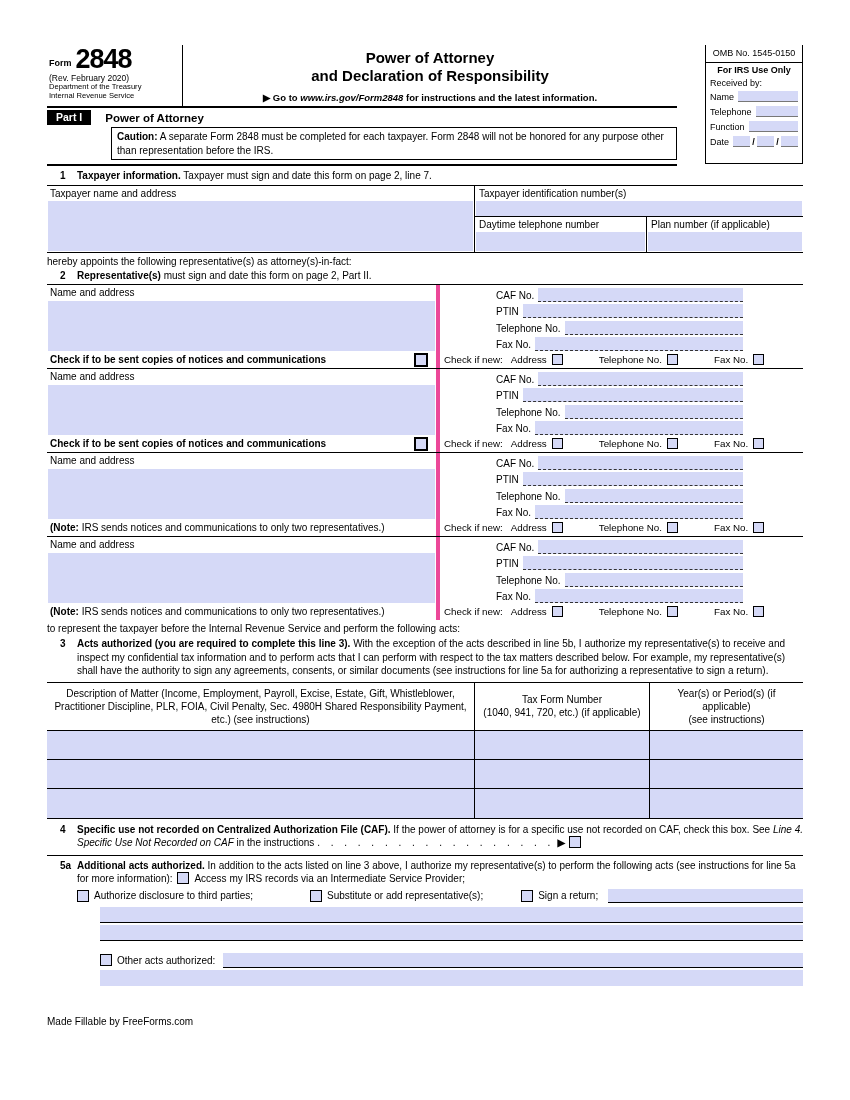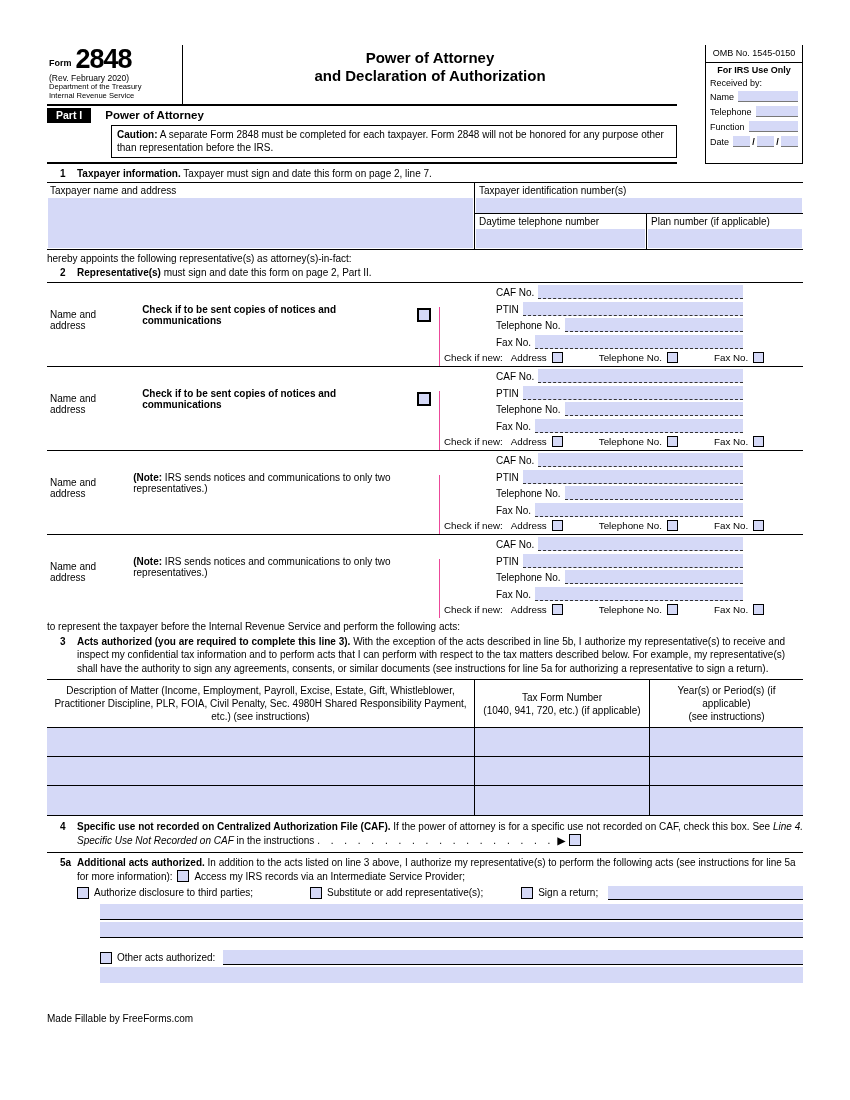--- a/index.html
+++ b/index.html
@@ -63,21 +63,21 @@
   .tp-split { display: flex; border-top: 1px solid #000; flex: 1; }
   .tp-phone { width: 172px; border-right: 1px solid #000; display: flex; flex-direction: column; }
   .tp-plan { flex: 1; display: flex; flex-direction: column; }
   .tp-split .small-fill { flex: 1; margin: 0 1px 1px; }
 
   .plain-line { padding: 3px 0 2px; }
 
   
   .rep-block { display: flex; border-top: 1px solid #000; }
   .rep-block:last-of-type { border-bottom: 1px solid #000; }
-  .rep-left { width: 393px; border-right: 1px solid #ec4899; display: flex; flex-direction: row; margin-top: 24px; }
+  .rep-left { width: 393px; border-right: 4px solid #ec4899; display: flex; flex-direction: column; }
   .rep-label { padding: 2px 3px; height: 16px; }
   .rep-fill { flex: 1; margin: 0 1px; }
   .rep-bottom { height: 17px; display: flex; align-items: center; padding: 1px 8px 1px 3px; }
   .rep-bottom .txt-b { font-weight: bold; flex: 1; }
   .rep-bottom .note-txt { flex: 1; }
   .cb { display: inline-block; width: 12px; height: 12px; background: #d5d9f7;
         border: 1px solid #000; vertical-align: -2px; flex-shrink: 0; }
   .cb-bold { width: 14px; height: 14px; border-width: 2px; }
   .rep-right { flex: 1; display: flex; flex-direction: column; }
   .rf-row { display: flex; align-items: flex-end; height: 16.5px; padding-left: 56px; }
@@ -166,21 +166,22 @@
           <div class="form-line">
             <span class="form-word">Form</span>
             <span class="form-num">2848</span>
           </div>
           <div class="rev-line">(Rev. February 2020)</div>
           <div class="dept-line">Department of the Treasury</div>
           <div class="dept-line">Internal Revenue Service</div>
         </div>
         <div class="h-center">
           <div class="title-l1">Power of Attorney</div>
-          <div class="title-l2">and Declaration of Authorization</div>
+          <div class="title-l2">and Declaration of Responsibility</div>
+          <div class="goto-line"><span>▶ Go to </span><i>www.irs.gov/Form2848</i><span> for instructions and the latest information.</span></div>
         </div>
       </div>
 
       <div class="part1-area">
         <div class="part1-row">
           <span class="part-badge">Part I</span>
           <span class="part-title">Power of Attorney</span>
         </div>
         <div class="caution-box"><b>Caution:</b><span> A separate Form 2848 must be completed for each taxpayer. Form 2848 will not be honored for any purpose other than representation before the IRS.</span></div>
       </div>

